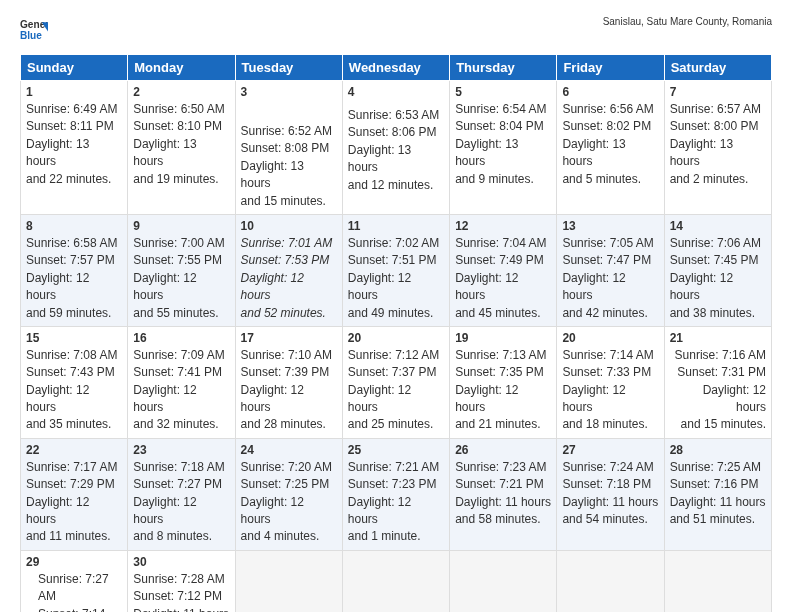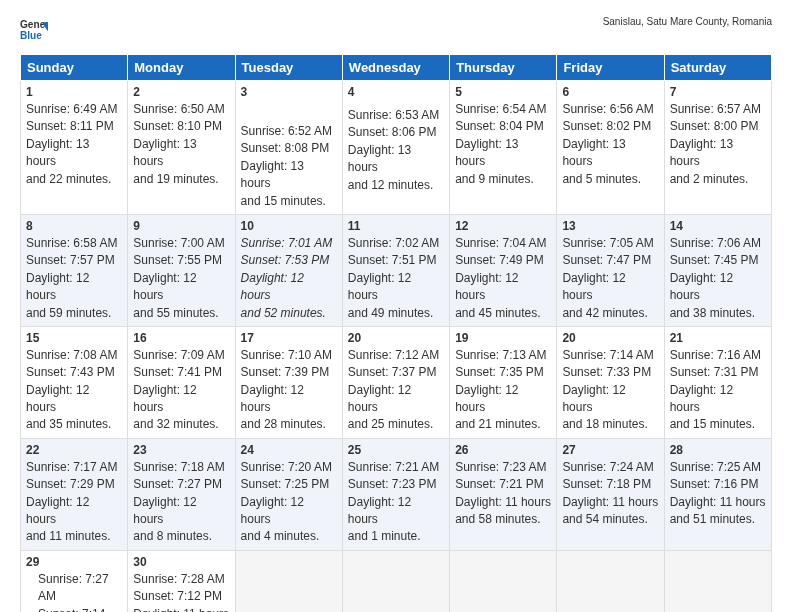--- a/index.html
+++ b/index.html
@@ -256,21 +256,21 @@
           </td>
           <td class="day-cell">
             <span class="day-num">20</span>
             <div class="day-info" style="white-space: pre-line;">Sunrise: 7:14 AM
 Sunset: 7:33 PM
 Daylight: 12 hours
 and 18 minutes.</div>
           </td>
           <td class="day-cell">
             <span class="day-num">21</span>
-            <div class="day-info" style="white-space: pre-line;">Sunrise: 7:16 AM
+            <div class="day-info" style="white-space: pre-line; text-align: right;">Sunrise: 7:16 AM
 Sunset: 7:31 PM
 Daylight: 12 hours
 and 15 minutes.</div>
           </td>
         </tr>
         <tr>
           <td class="day-cell">
             <span class="day-num">22</span>
             <div class="day-info" style="white-space: pre-line;">Sunrise: 7:17 AM
 Sunset: 7:29 PM

